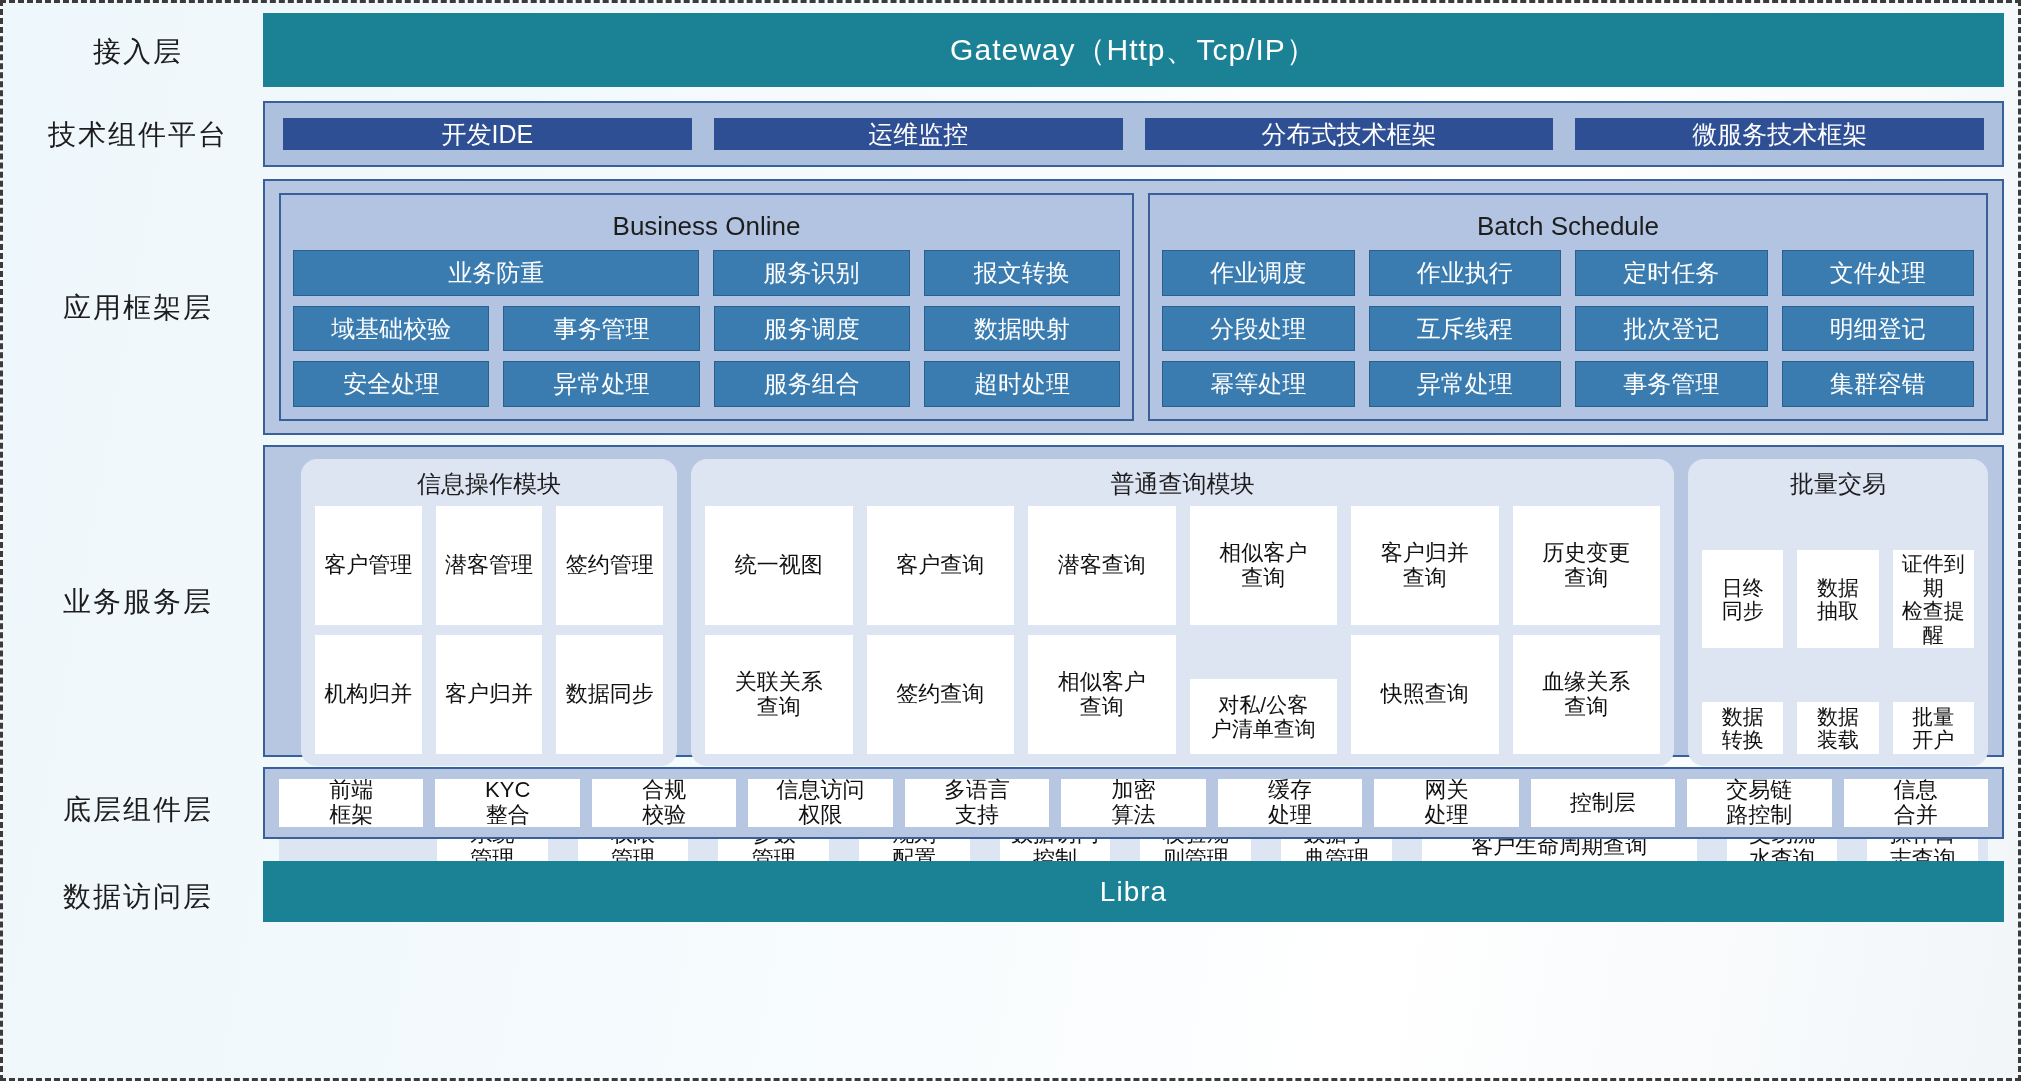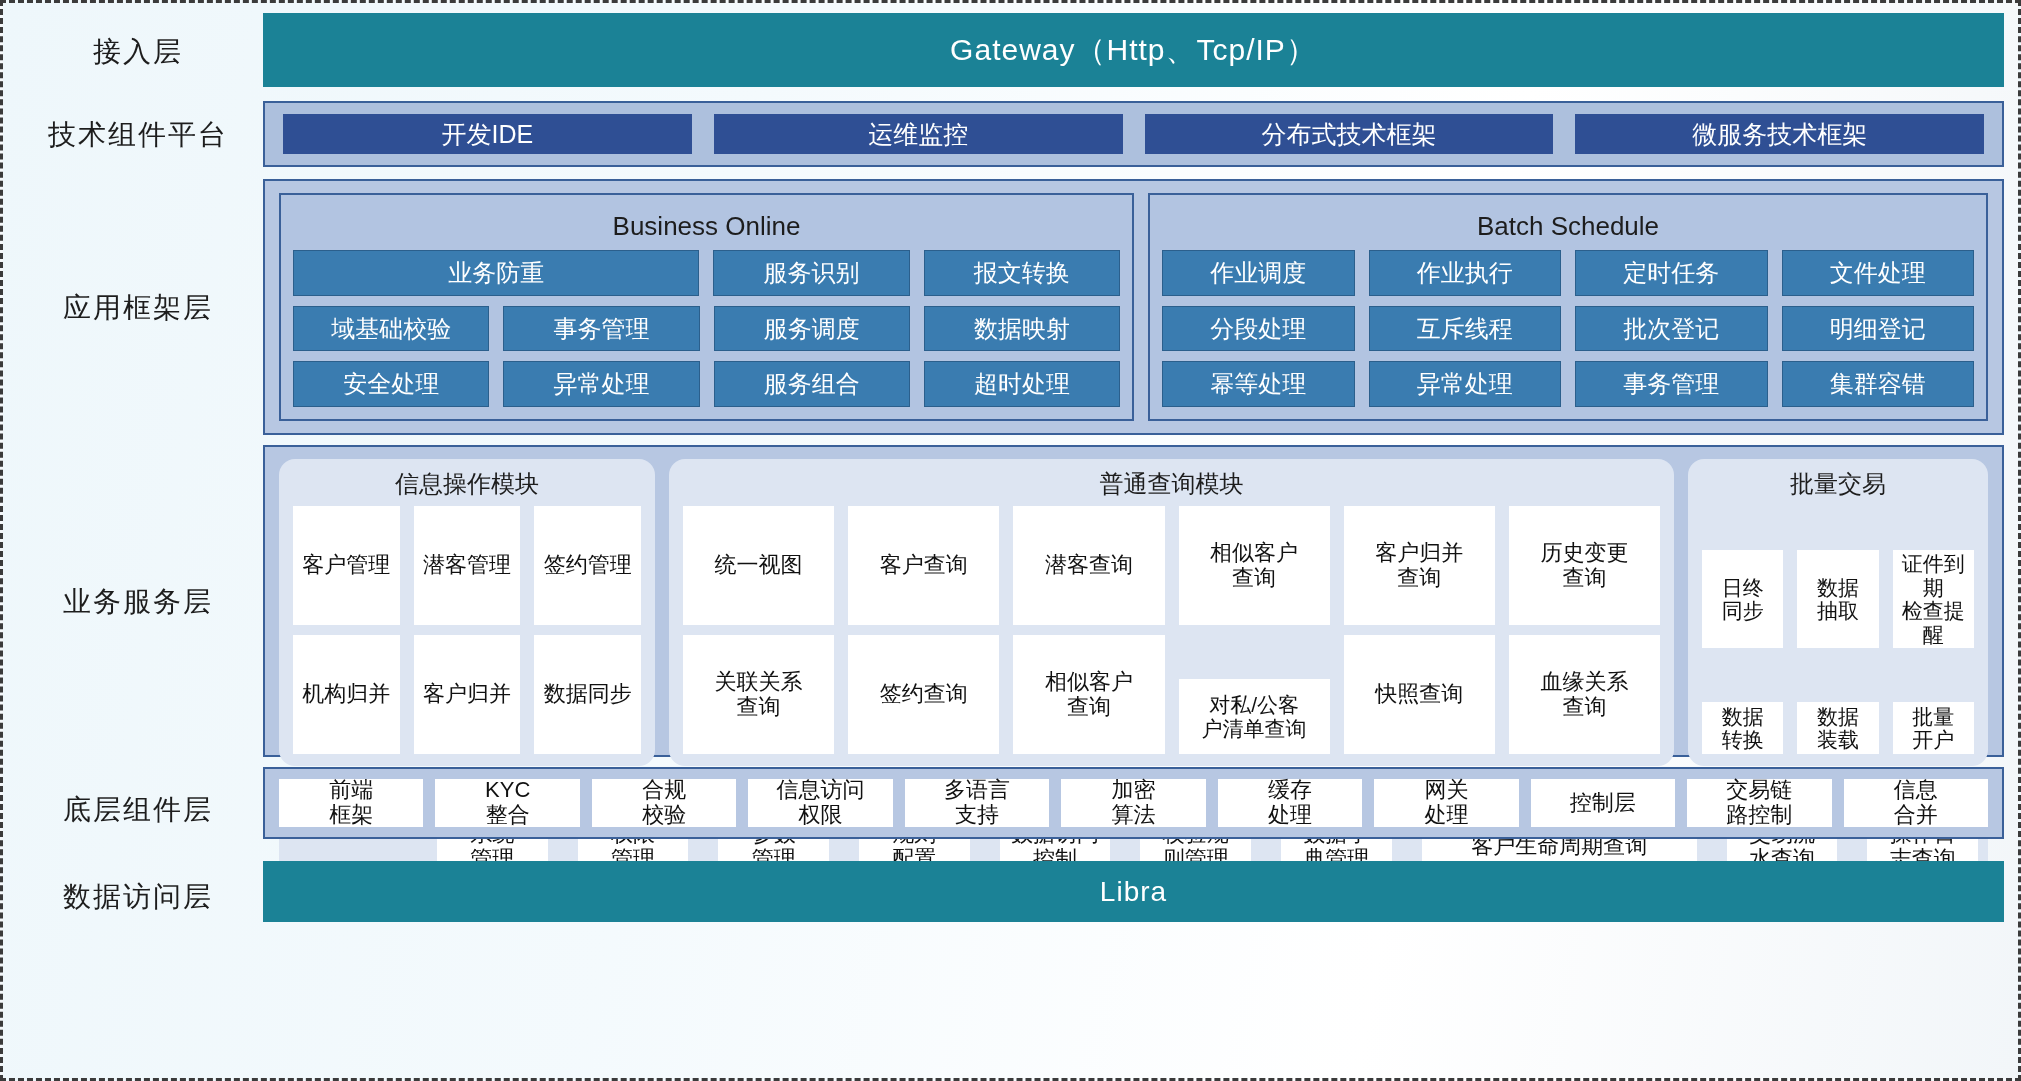--- a/index.html
+++ b/index.html
@@ -46,21 +46,21 @@
     box-sizing:border-box;
     height:66px;
     display:flex;align-items:center;justify-content:space-around;
     padding:0 18px;
     gap:22px;
   }
   .tech-chip{
     background:#2f4f94;
     color:#ffffff;
     font-size:25px;
-    height:40px;
+    height:32px;
     flex:1 1 0;
     display:flex;align-items:center;justify-content:center;
     box-sizing:border-box;
   }
 
   
   .appfw{
     background:#b7c7e2;
     border:2px solid #3a6099;
     box-sizing:border-box;
@@ -120,21 +120,21 @@
     color:#111111;
     font-size:22px;line-height:1.12;
     display:flex;align-items:center;justify-content:center;text-align:center;
     box-sizing:border-box;
     flex:1 1 0;
     min-height:52px;
     padding:2px 4px;
     white-space:pre-line;
   }
   .biz-cell.narrow{font-size:21px;margin-top:44px;}
-  .card-info{flex:0 0 376px;}
+  .card-info{flex:0 0 376px;margin-left:22px;}
   .card-query{flex:1 1 auto;}
   .card-batch{flex:0 0 300px;}
   .biz-bottom{
     background:#dde5f2;
     border-radius:16px;
     padding:6px 10px 12px 14px;
     display:flex;flex-direction:row;
     flex:0 0 104px;
     box-sizing:border-box;
   }

